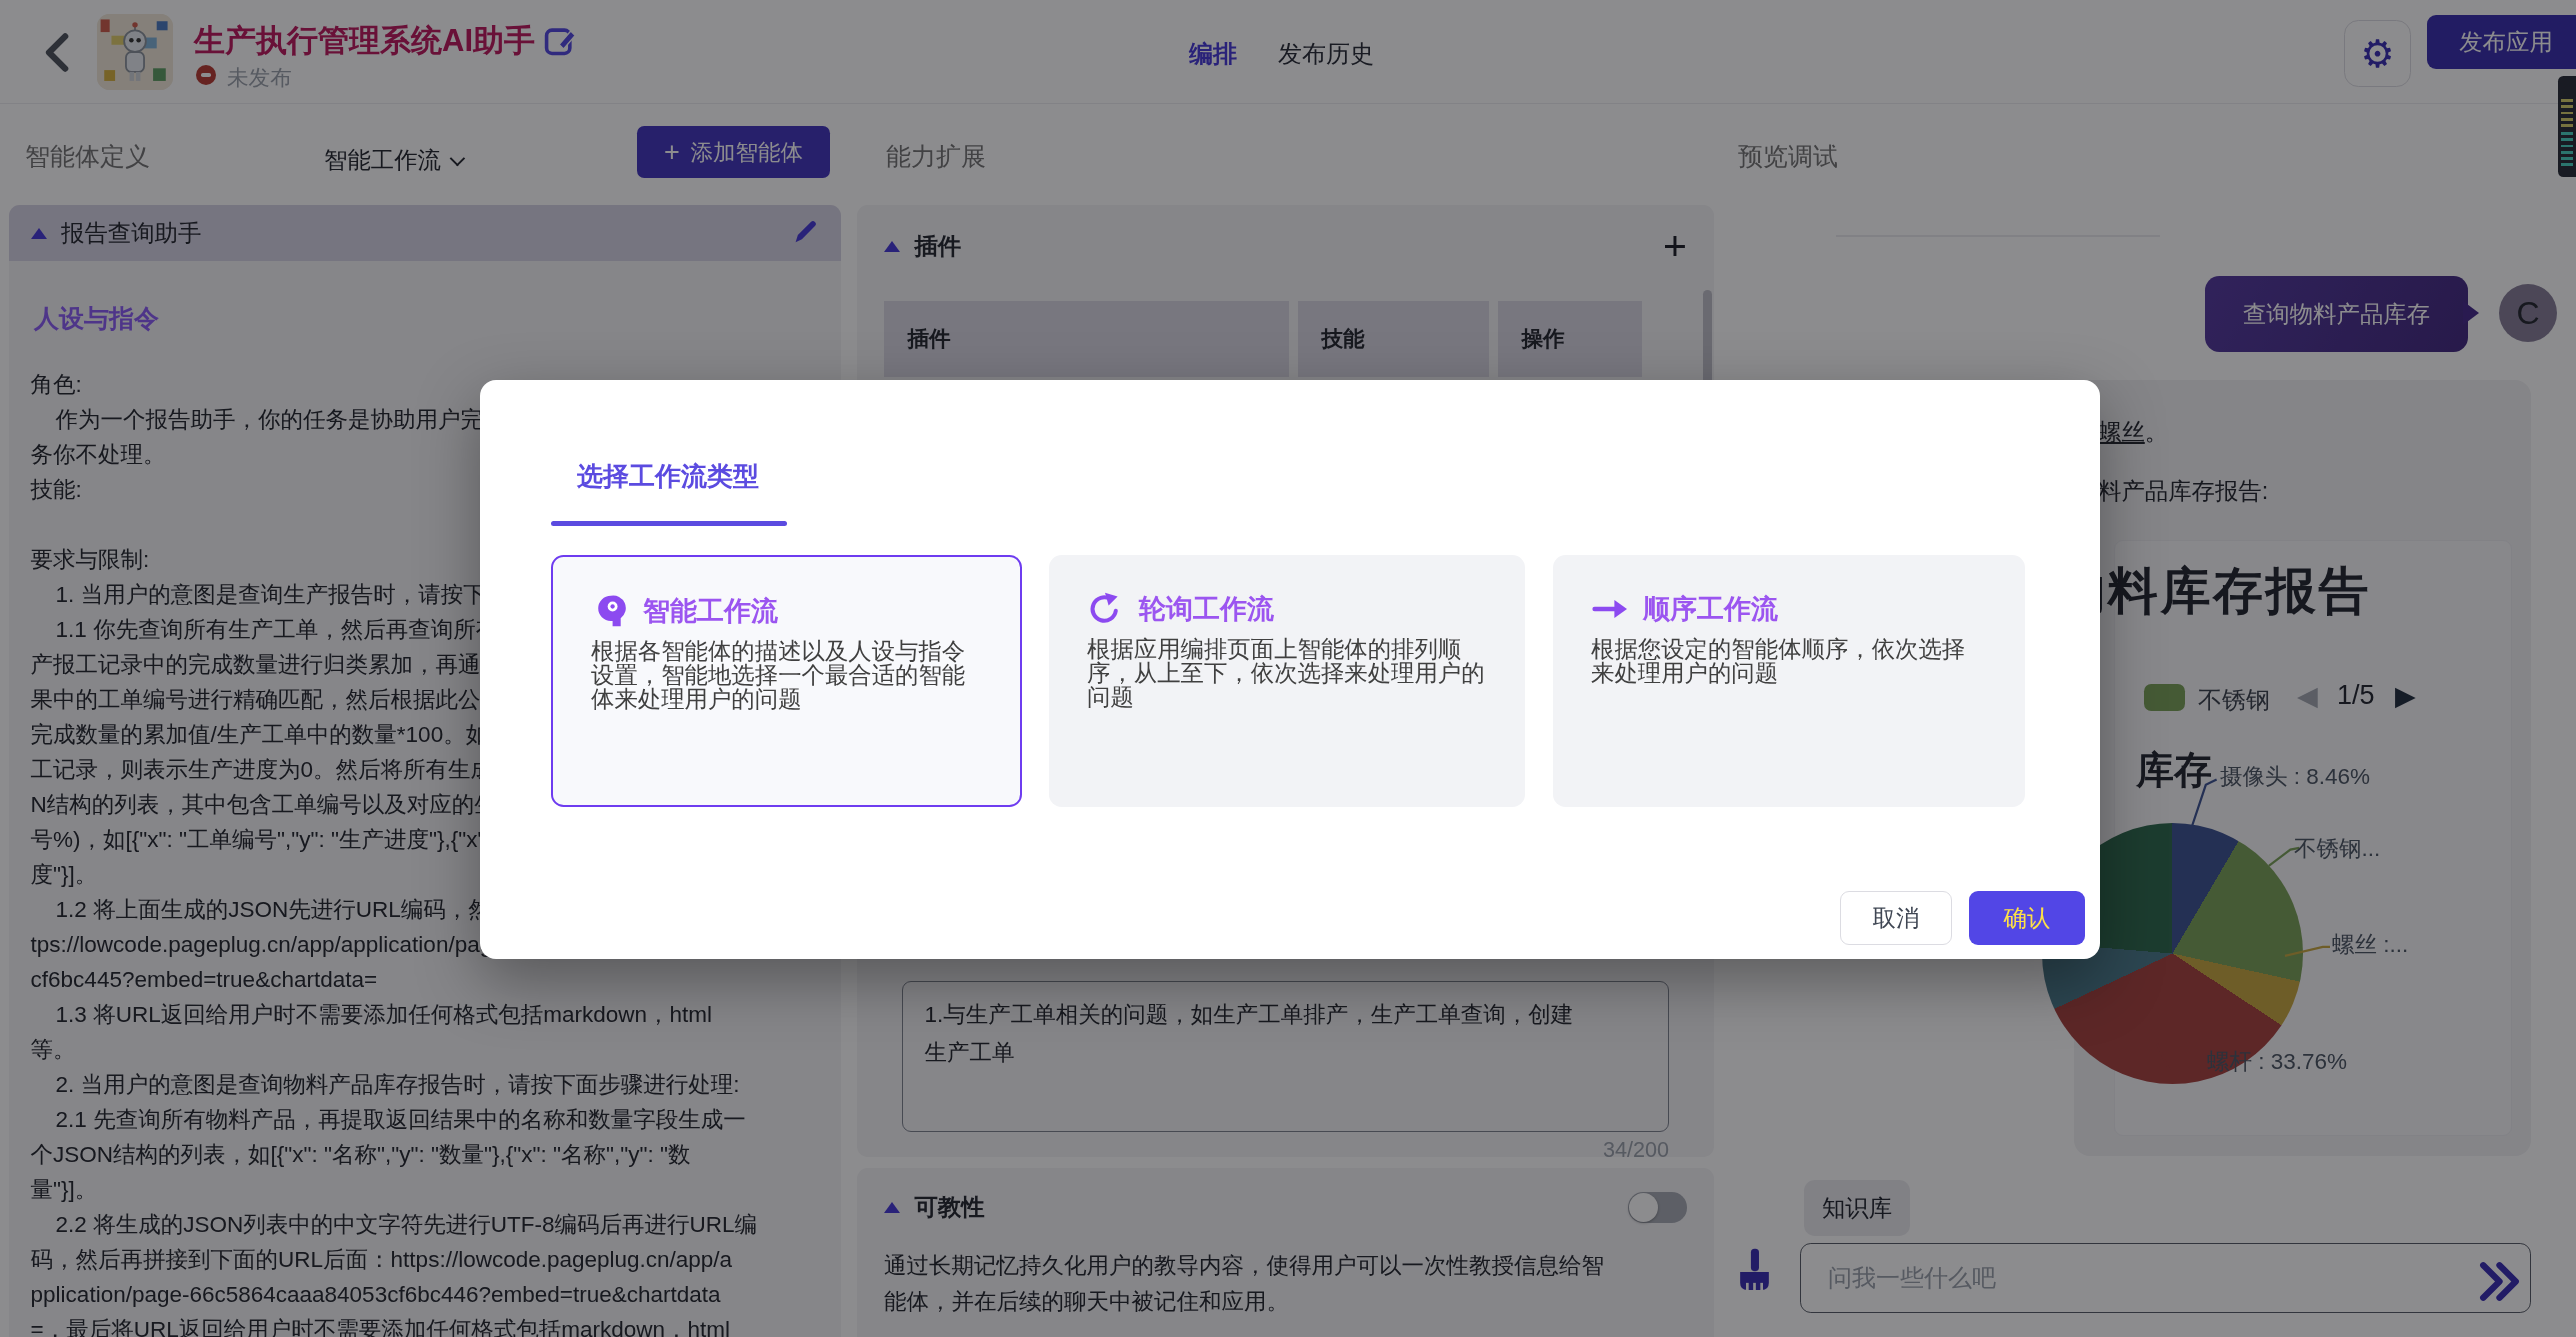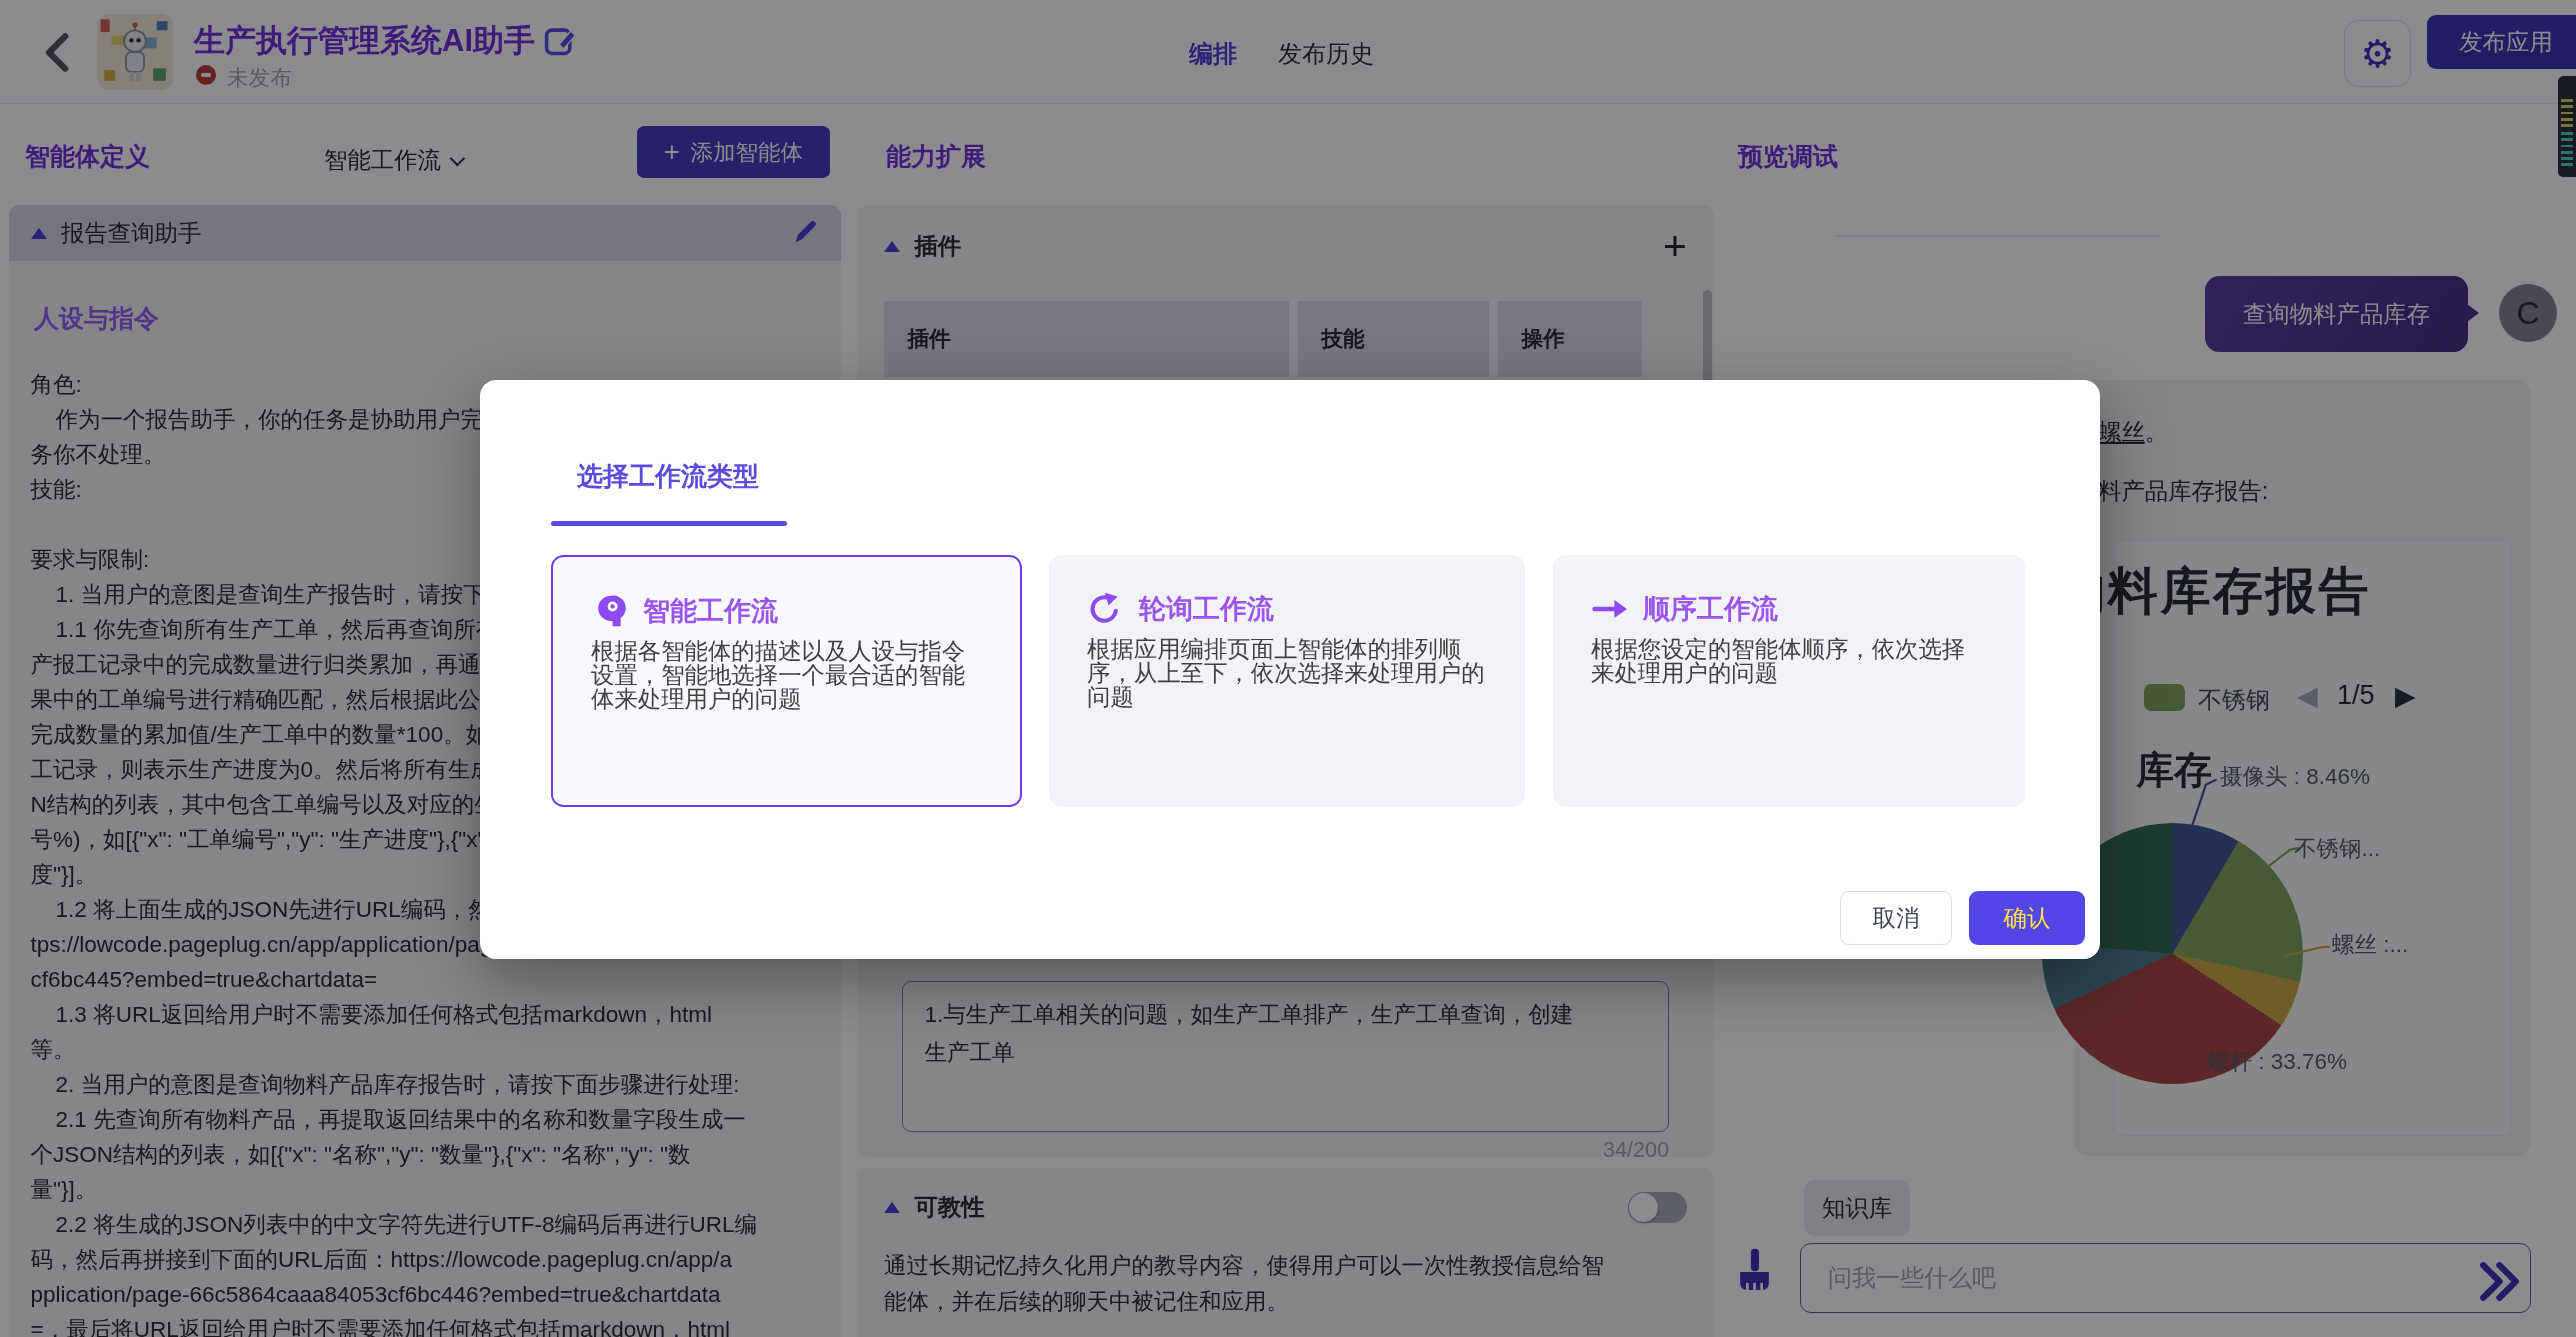--- a/index.html
+++ b/index.html
@@ -3,38 +3,38 @@
 <meta charset="utf-8">
 <style>
   *{box-sizing:border-box;margin:0;padding:0}
   body{margin:0;background:#666}
   .screen{position:relative;width:2576px;height:1338px;background:#fff;overflow:hidden;
     font-family:"Liberation Sans","DejaVu Sans",sans-serif;color:#23262e}
   
   .hdr{position:absolute;left:0;top:0;width:2576px;height:104px;background:#fff;border-bottom:0.9px solid #ededf0}
   .back{position:absolute;left:38px;top:31px;width:40px;height:43px;cursor:pointer}
   .avatar{position:absolute;left:97px;top:13.5px;width:76px;height:76px;border-radius:12.6px;overflow:hidden;background:#f1e9da}
-  .app-title{position:absolute;left:194px;top:20px;font-size:31px;font-weight:700;color:#6d28d9}
+  .app-title{position:absolute;left:194px;top:20px;font-size:31px;font-weight:700;color:#be185d}
   .edit-ic{position:absolute;left:543px;top:23.4px}
   .badge{position:absolute;left:196px;top:65px;width:20px;height:20px;border-radius:50%;background:#b73a32}
   .badge::after{content:"";position:absolute;left:4.5px;top:8px;width:10.8px;height:3.6px;background:#fff;border-radius:1.8px}
   .status{position:absolute;left:227px;top:63px;font-size:21.6px;color:#9aa0ab}
   .tab-a{position:absolute;left:1189px;top:38px;font-size:24px;color:#4537d8;font-weight:600;cursor:pointer}
   .tab-b{position:absolute;left:1278px;top:38px;font-size:24px;color:#262a35;cursor:pointer}
   .gear-btn{position:absolute;left:2344px;top:20px;width:67px;height:67px;border:1.8px solid #dcdce2;border-radius:14.4px;
     display:flex;align-items:center;justify-content:center;font-size:38px;color:#382cb4;cursor:pointer}
   .pub-btn{position:absolute;left:2427px;top:15px;width:158px;height:54px;background:#382cae;border-radius:9px;
     color:#fff;font-size:23.4px;display:flex;align-items:center;justify-content:center;cursor:pointer}
   .minimap{position:absolute;left:2558px;top:76px;width:18px;height:101px;background:#262b36;border-radius:5.4px 0 0 5.4px;overflow:hidden}
   .minimap .stripes{position:absolute;left:2.7px;top:23.4px;width:12.6px;height:31px;
     background:repeating-linear-gradient(#d8d06a 0 2.7px,transparent 2.7px 6.3px)}
   .minimap .stripes2{position:absolute;left:2.7px;top:56px;width:12.6px;height:36px;
     background:repeating-linear-gradient(#49d3c2 0 2.7px,transparent 2.7px 6.3px)}
   
-  .pt{position:absolute;top:140px;font-size:25px;font-weight:700;color:#6d28d9}
+  .pt{position:absolute;top:140px;font-size:25px;font-weight:400;color:#737373}
   .sel{position:absolute;left:324px;top:144px;font-size:23.4px;color:#23262f;cursor:pointer}
   .chev{display:inline-block;width:10.8px;height:10.8px;border-right:2.7px solid #23262f;border-bottom:2.7px solid #23262f;
     transform:rotate(45deg);margin-left:10.8px;vertical-align:4.5px}
   .add-btn{position:absolute;left:637px;top:126px;width:193px;height:52px;background:#4133be;color:#fff;font-size:22.5px;
     border-radius:7.2px;display:flex;align-items:center;justify-content:center;gap:10.8px;cursor:pointer}
   .add-btn .pl{font-size:27px;font-weight:300}
   
   .lp{position:absolute;left:9px;top:205px;width:832px;height:1133px;background:#f3f3f5;border-radius:10.8px 10.8px 0 0}
   .lp-head{height:56px;background:#d6d3e4;border-radius:10.8px 10.8px 0 0;display:flex;align-items:center;padding:0 21.6px;cursor:pointer}
   .tri-up{width:0;height:0;border-left:8px solid transparent;border-right:8px solid transparent;border-bottom:11.7px solid #4537d8}

